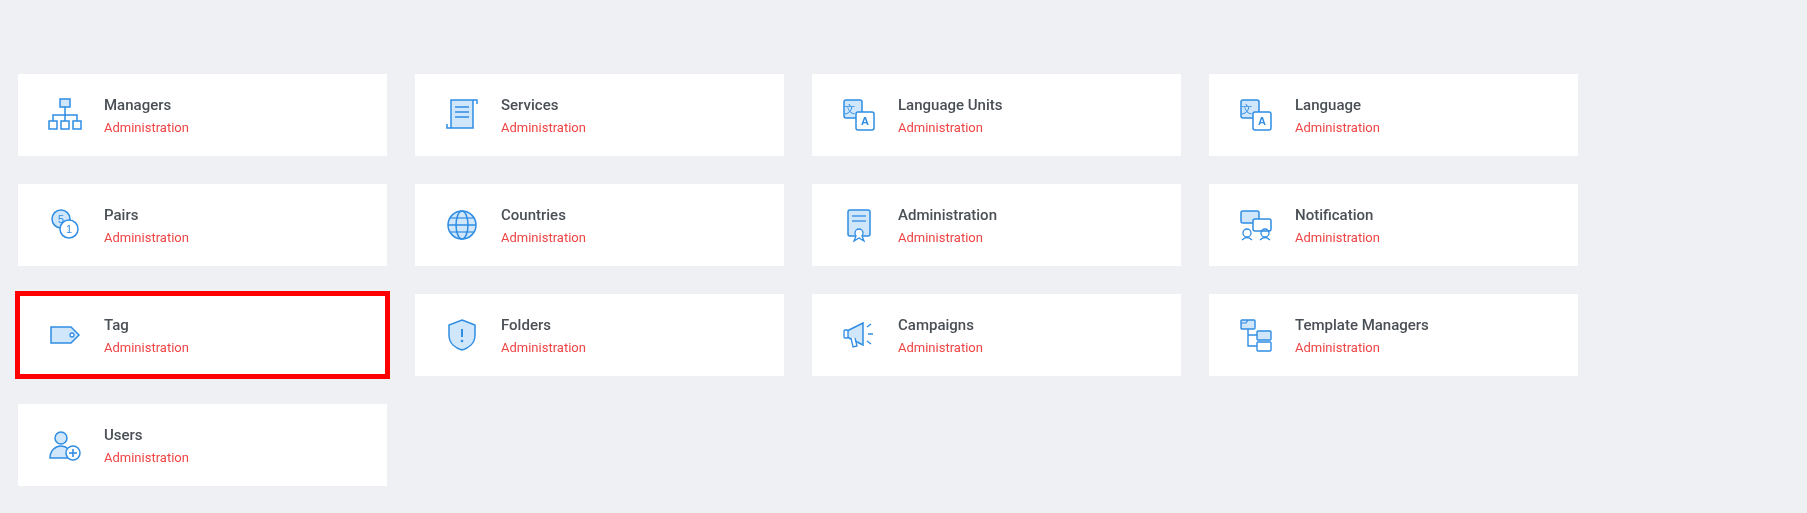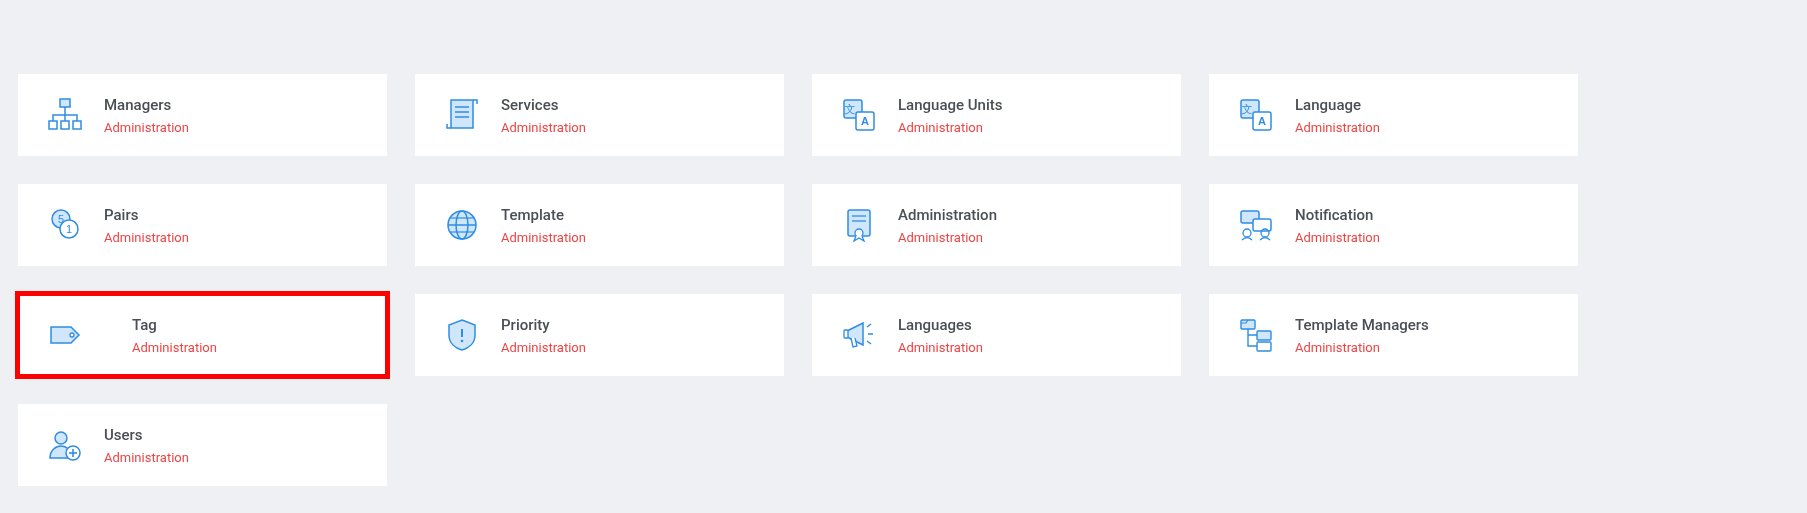--- a/index.html
+++ b/index.html
@@ -24,21 +24,20 @@
       background: #ffffff;
       display: flex;
       align-items: center;
       padding: 18px 22px;
       height: 82px;
       cursor: pointer;
     }
     .card.highlighted {
       outline: 5px solid #ff0000;
       outline-offset: -2px;
-      gap: 28px;
     }
     .card-icon {
       width: 50px;
       height: 50px;
       flex: 0 0 50px;
       display: flex;
       align-items: center;
       justify-content: center;
     }
     .card-icon svg {
@@ -216,21 +215,21 @@
         <div class="card-subtitle">Administration</div>
       </div>
     </div>
     <div class="card">
       <div class="card-icon">
         <svg viewBox="0 0 36 36">
           <use href="#globe-icon"></use>
         </svg>
       </div>
       <div class="card-text">
-        <div class="card-title">Template</div>
+        <div class="card-title">Countries</div>
         <div class="card-subtitle">Administration</div>
       </div>
     </div>
     <div class="card">
       <div class="card-icon">
         <svg viewBox="0 0 36 36">
           <use href="#certificate-icon"></use>
         </svg>
       </div>
       <div class="card-text">
@@ -260,32 +259,32 @@
         <div class="card-subtitle">Administration</div>
       </div>
     </div>
     <div class="card">
       <div class="card-icon">
         <svg viewBox="0 0 36 36">
           <use href="#shield-icon"></use>
         </svg>
       </div>
       <div class="card-text">
-        <div class="card-title">Priority</div>
+        <div class="card-title">Folders</div>
         <div class="card-subtitle">Administration</div>
       </div>
     </div>
     <div class="card">
       <div class="card-icon">
         <svg viewBox="0 0 36 36">
           <use href="#megaphone-icon"></use>
         </svg>
       </div>
       <div class="card-text">
-        <div class="card-title">Languages</div>
+        <div class="card-title">Campaigns</div>
         <div class="card-subtitle">Administration</div>
       </div>
     </div>
     <div class="card">
       <div class="card-icon">
         <svg viewBox="0 0 36 36">
           <use href="#folders-tree-icon"></use>
         </svg>
       </div>
       <div class="card-text">

